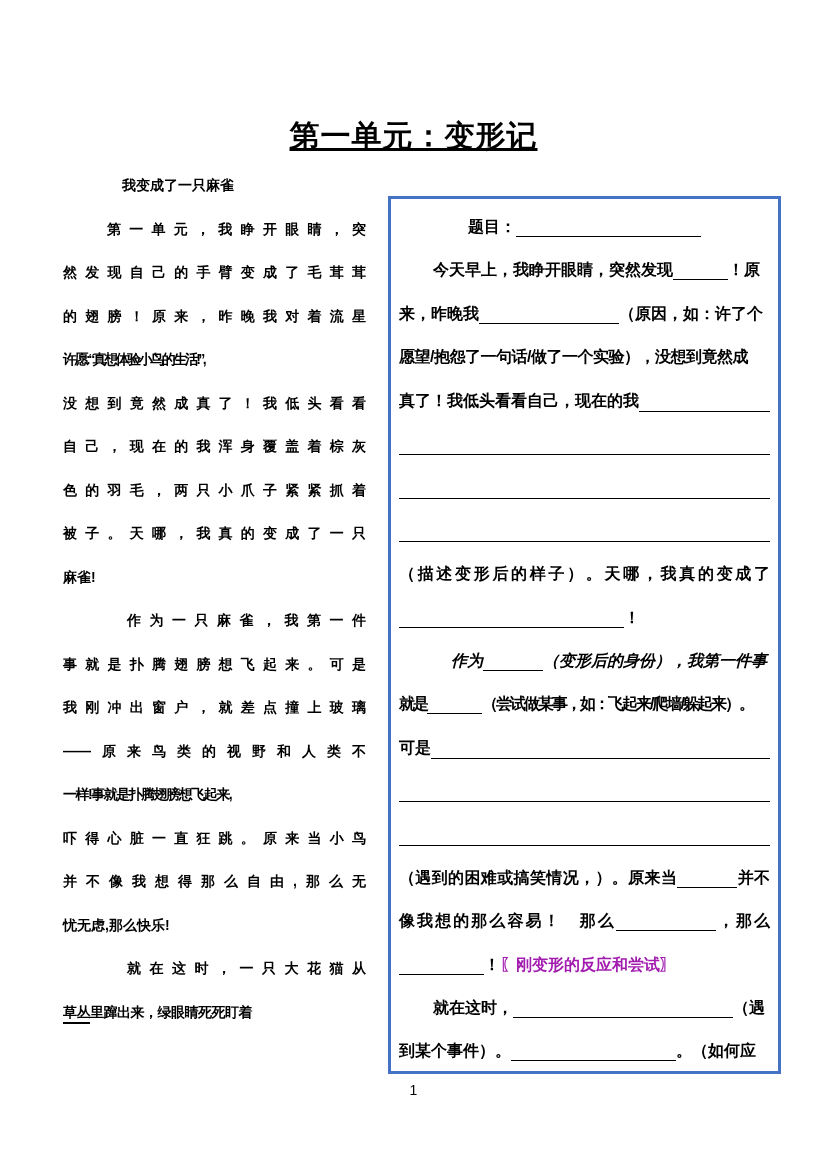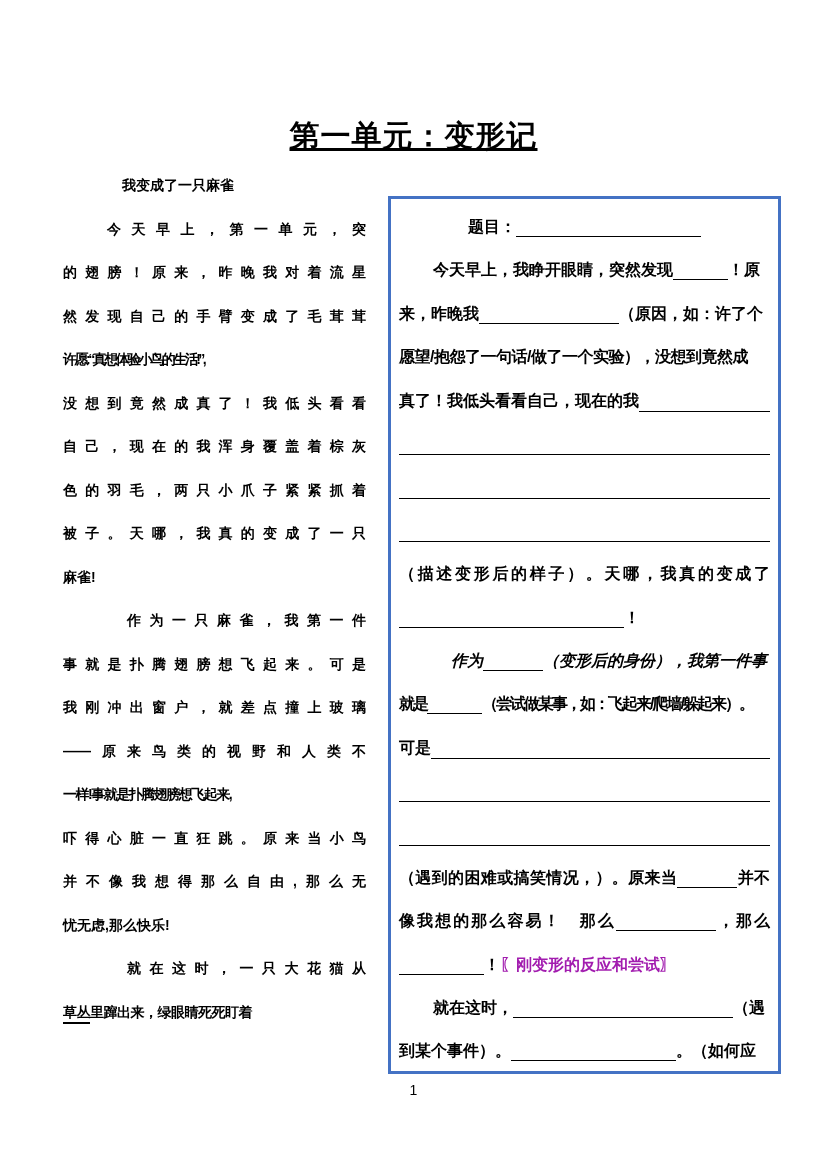--- a/index.html
+++ b/index.html
@@ -39,23 +39,23 @@
   }
 </style>
 </head>
 <body>
 
 <div class="page">
   <div class="title">第一单元：变形记</div>
 
   <div class="essay">
       <div class="eline" style="padding-left: 59px;"><span>我变成了一只麻雀</span></div>
-      <div class="eline just" style="padding-left: 44px;"><span>今天早上，第一单元，突</span></div>
+      <div class="eline just" style="padding-left: 44px;"><span>第一单元，我睁开眼睛，突</span></div>
+      <div class="eline just"><span>然发现自己的手臂变成了毛茸茸</span></div>
       <div class="eline just"><span>的翅膀！原来，昨晚我对着流星</span></div>
-      <div class="eline just"><span>然发现自己的手臂变成了毛茸茸</span></div>
       <div class="eline" style="letter-spacing: -2.5px;"><span>许愿:“真想体验小鸟的生活!”,</span></div>
       <div class="eline just"><span>没想到竟然成真了！我低头看看</span></div>
       <div class="eline just"><span>自己，现在的我浑身覆盖着棕灰</span></div>
       <div class="eline just"><span>色的羽毛，两只小爪子紧紧抓着</span></div>
       <div class="eline just"><span>被子。天哪，我真的变成了一只</span></div>
       <div class="eline"><span>麻雀!</span></div>
       <div class="eline just" style="padding-left: 64px;"><span>作为一只麻雀，我第一件</span></div>
       <div class="eline just"><span>事就是扑腾翅膀想飞起来。可是</span></div>
       <div class="eline just"><span>我刚冲出窗户，就差点撞上玻璃</span></div>
       <div class="eline just"><span>——原来鸟类的视野和人类不</span></div>

